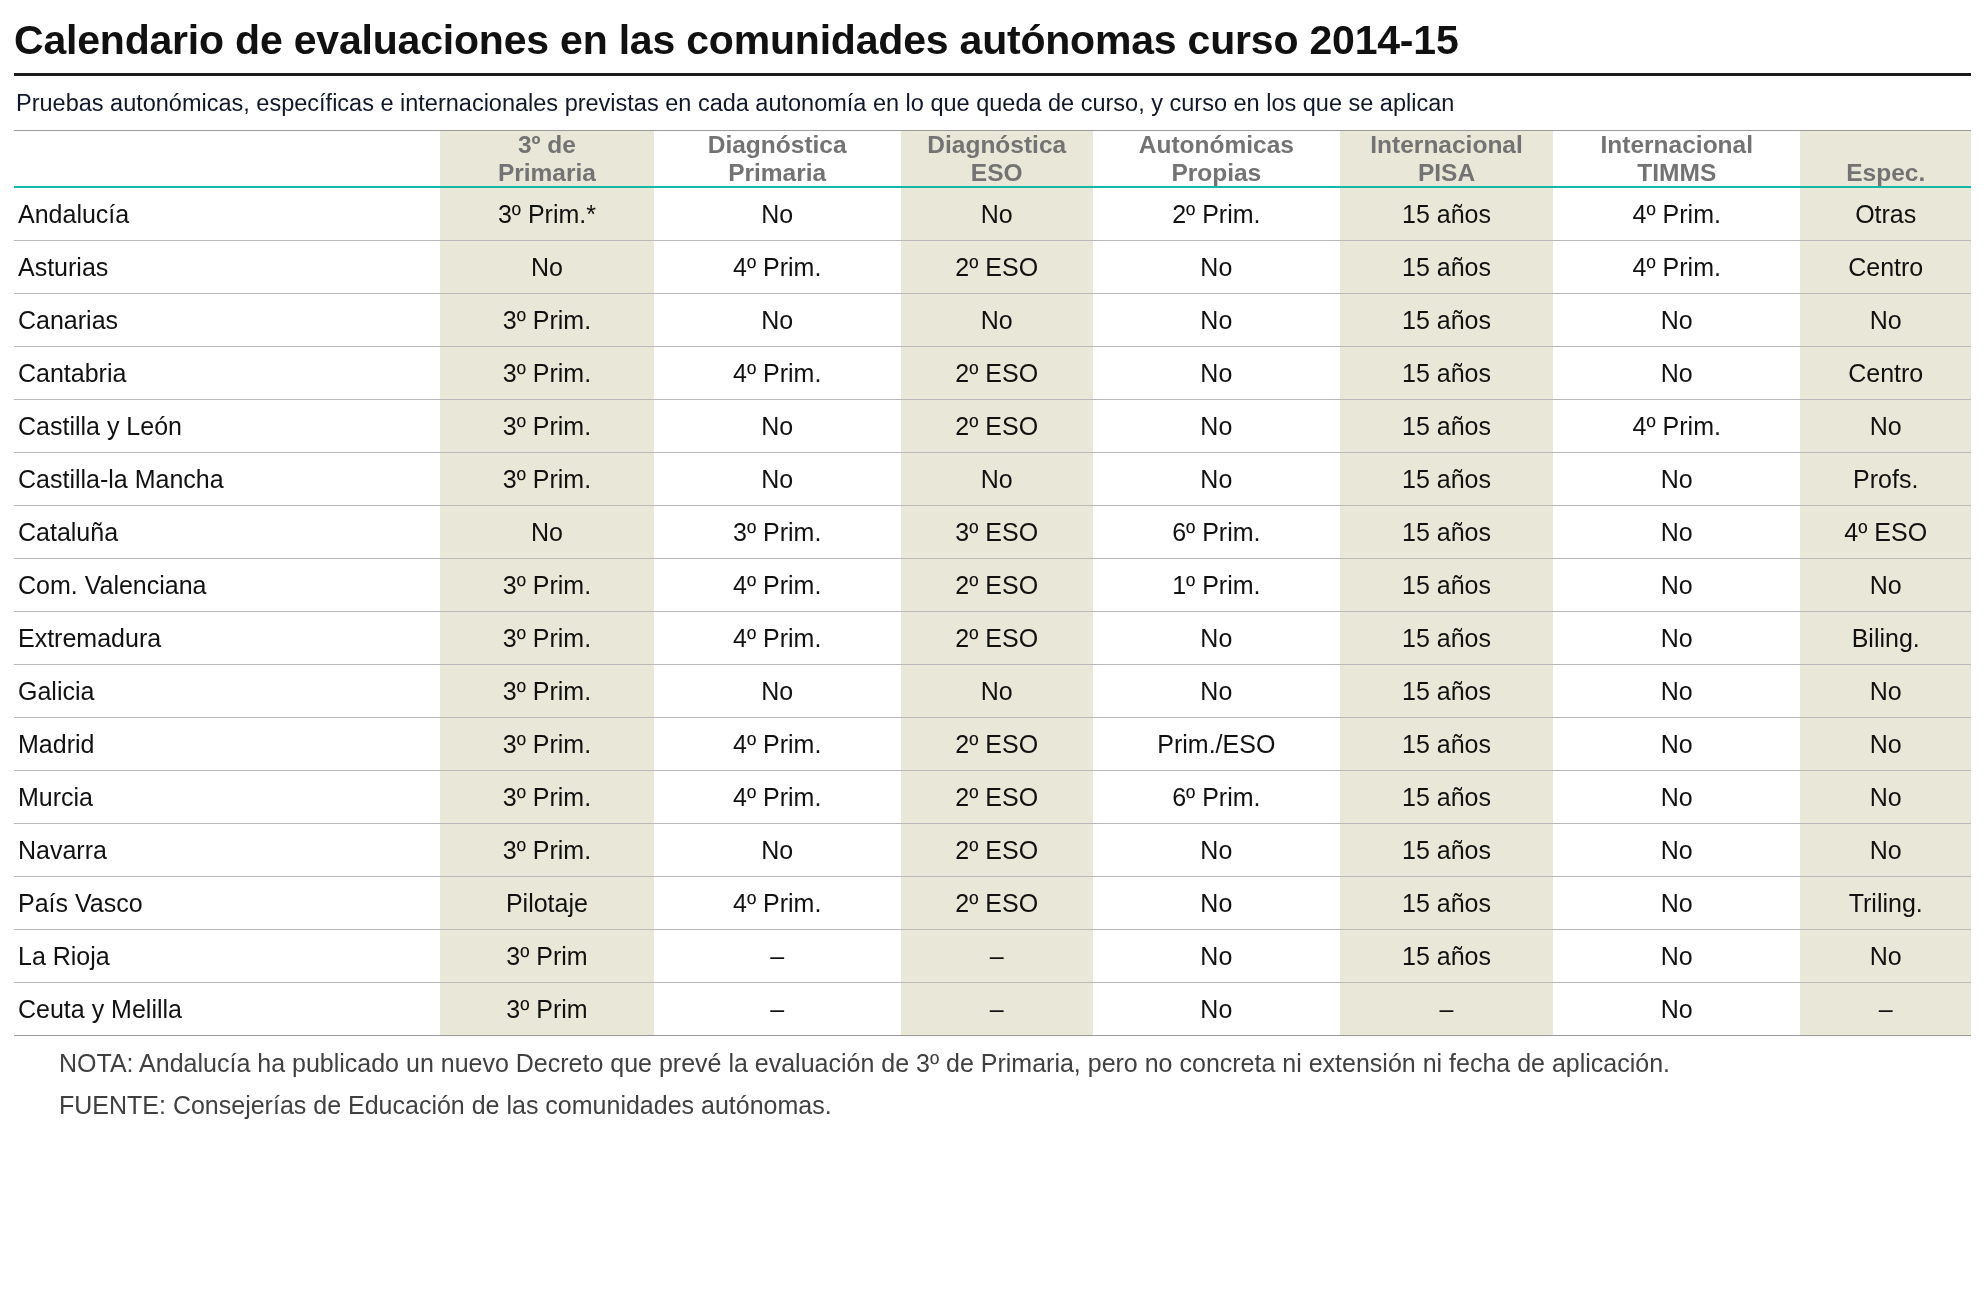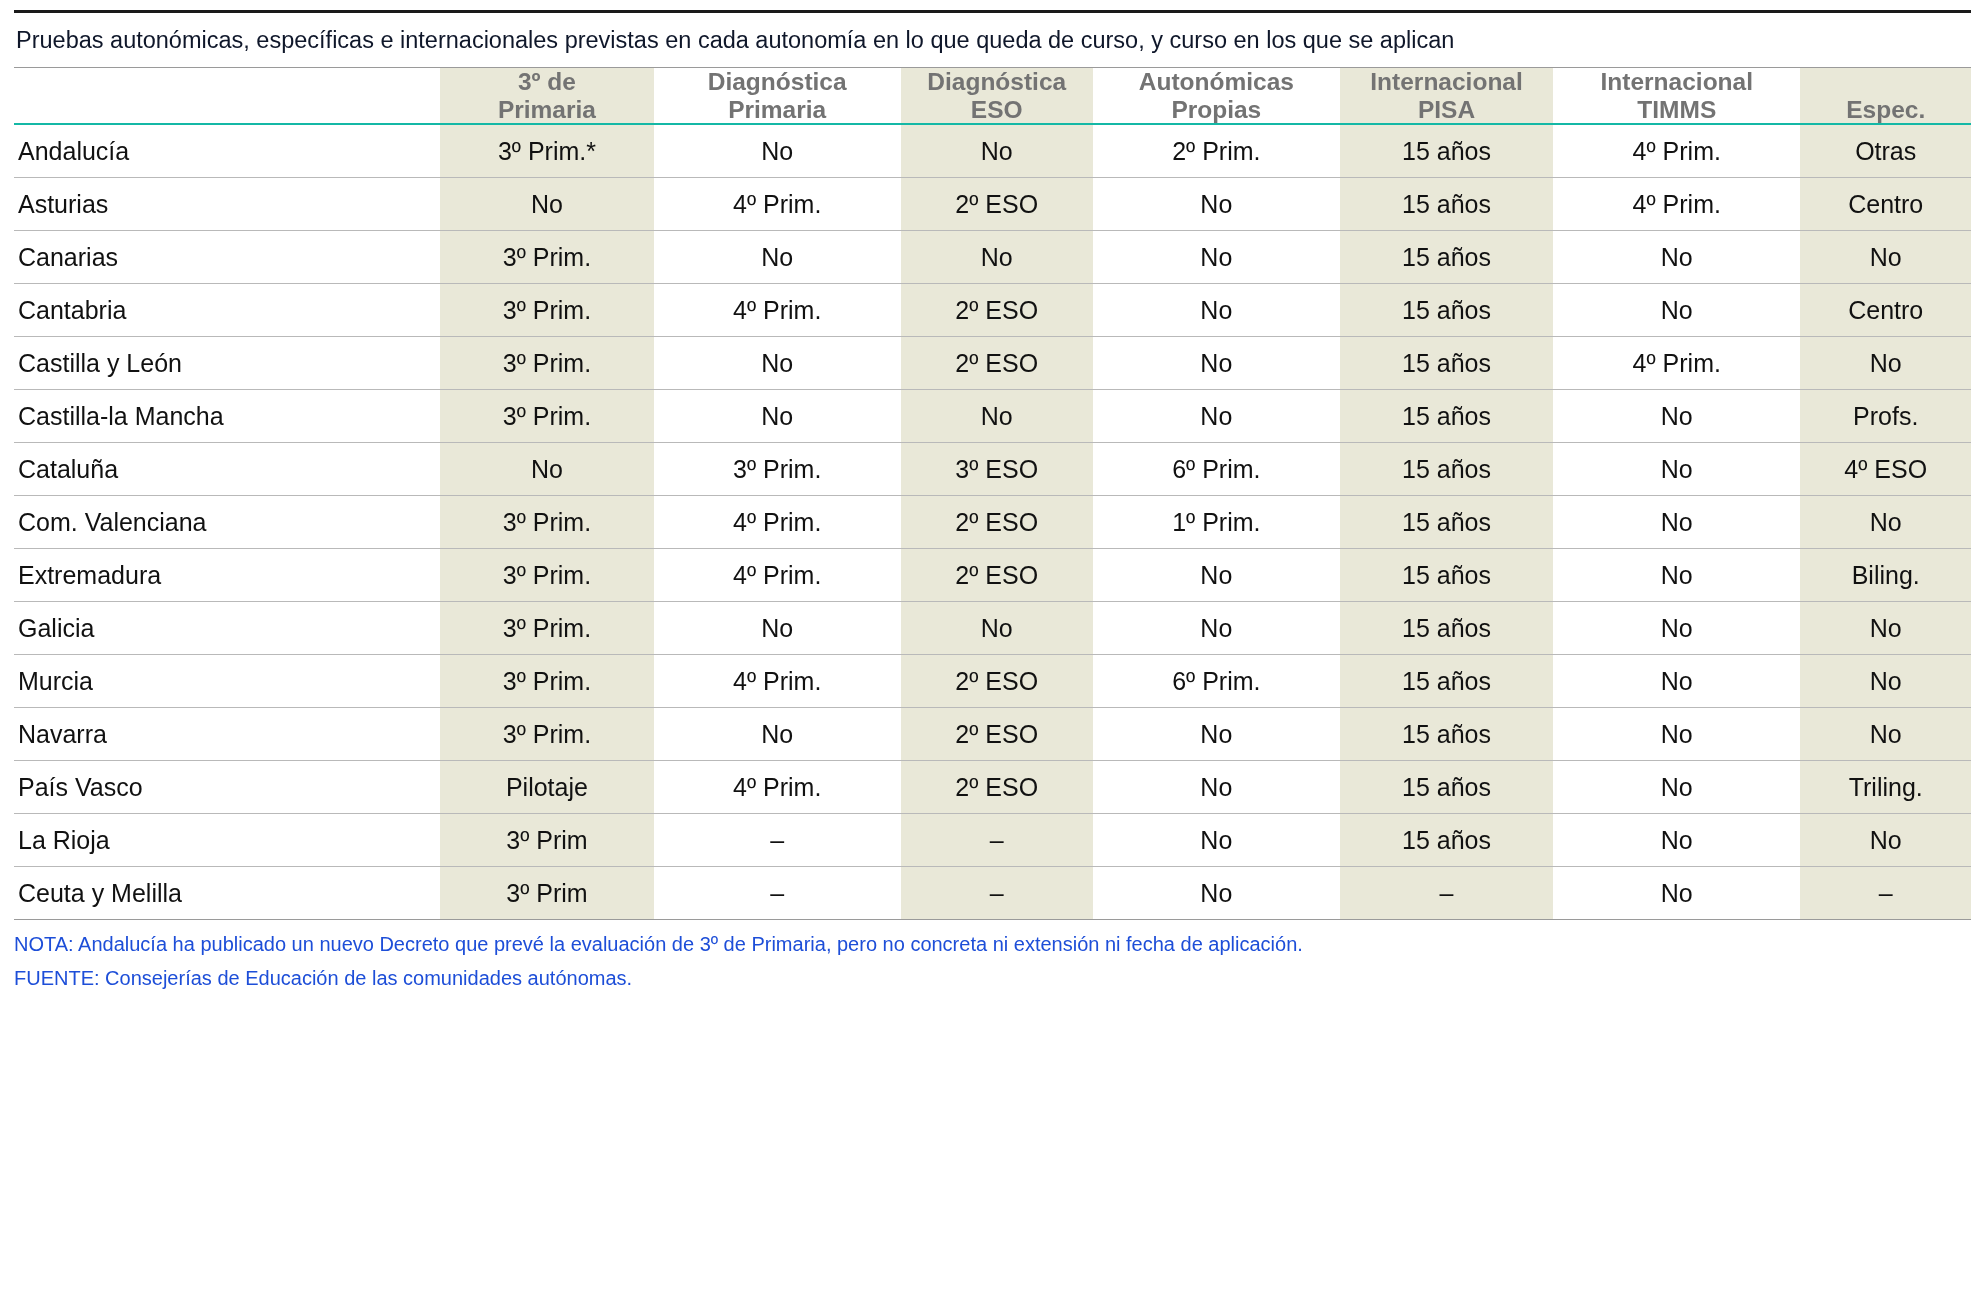--- a/index.html
+++ b/index.html
@@ -85,33 +85,35 @@
   col.c-region { width: 400px; }
   col.c-1 { width: 200px; }
   col.c-2 { width: 232px; }
   col.c-3 { width: 180px; }
   col.c-4 { width: 232px; }
   col.c-5 { width: 200px; }
   col.c-6 { width: 232px; }
   col.c-7 { width: 160px; }
   .notes {
     padding-top: 7px;
-    font-size: 20px;
+    font-size: 25px;
     line-height: 1.5;
-    color: #1d4ed8;
+    color: #404040;
+    margin-left: 45px;
   }
   .notes div {
     padding: 2px 0;
   }
 </style>
 </head>
 <body>
 
 <div class="page">
 
+  <h1 class="title">Calendario de evaluaciones en las comunidades autónomas curso 2014-15</h1>
 
   <div class="rule-thick"></div>
 
   <div class="subtitle">Pruebas autonómicas, específicas e internacionales previstas en cada autonomía en lo que queda de curso, y curso en los que se aplican</div>
 
   <div class="rule-thin"></div>
 
   <table class="calendar">
     <colgroup>
       <col class="c-region">
@@ -250,20 +252,30 @@
           <td class="region">Galicia</td>
           <td class="shade">3º Prim.</td>
           <td>No</td>
           <td class="shade">No</td>
           <td>No</td>
           <td class="shade">15 años</td>
           <td>No</td>
           <td class="shade">No</td>
         </tr>
         <tr>
+          <td class="region">Madrid</td>
+          <td class="shade">3º Prim.</td>
+          <td>4º Prim.</td>
+          <td class="shade">2º ESO</td>
+          <td>Prim./ESO</td>
+          <td class="shade">15 años</td>
+          <td>No</td>
+          <td class="shade">No</td>
+        </tr>
+        <tr>
           <td class="region">Murcia</td>
           <td class="shade">3º Prim.</td>
           <td>4º Prim.</td>
           <td class="shade">2º ESO</td>
           <td>6º Prim.</td>
           <td class="shade">15 años</td>
           <td>No</td>
           <td class="shade">No</td>
         </tr>
         <tr>

